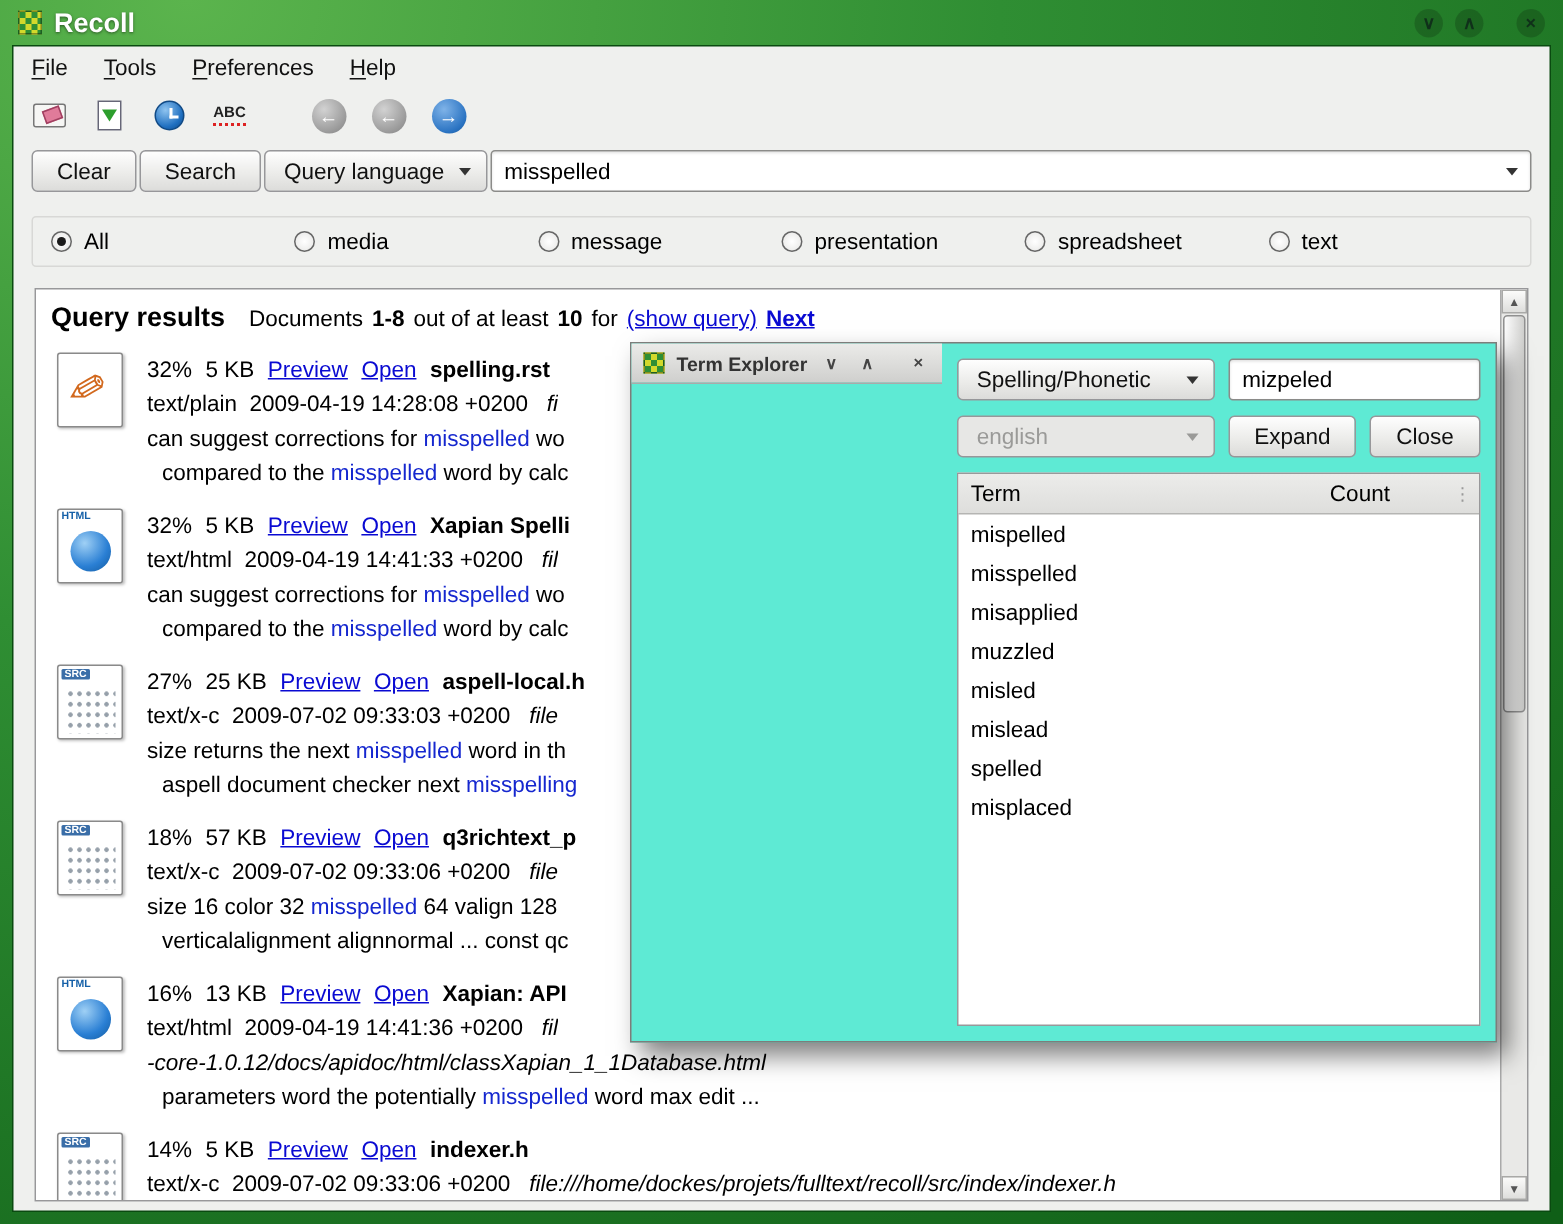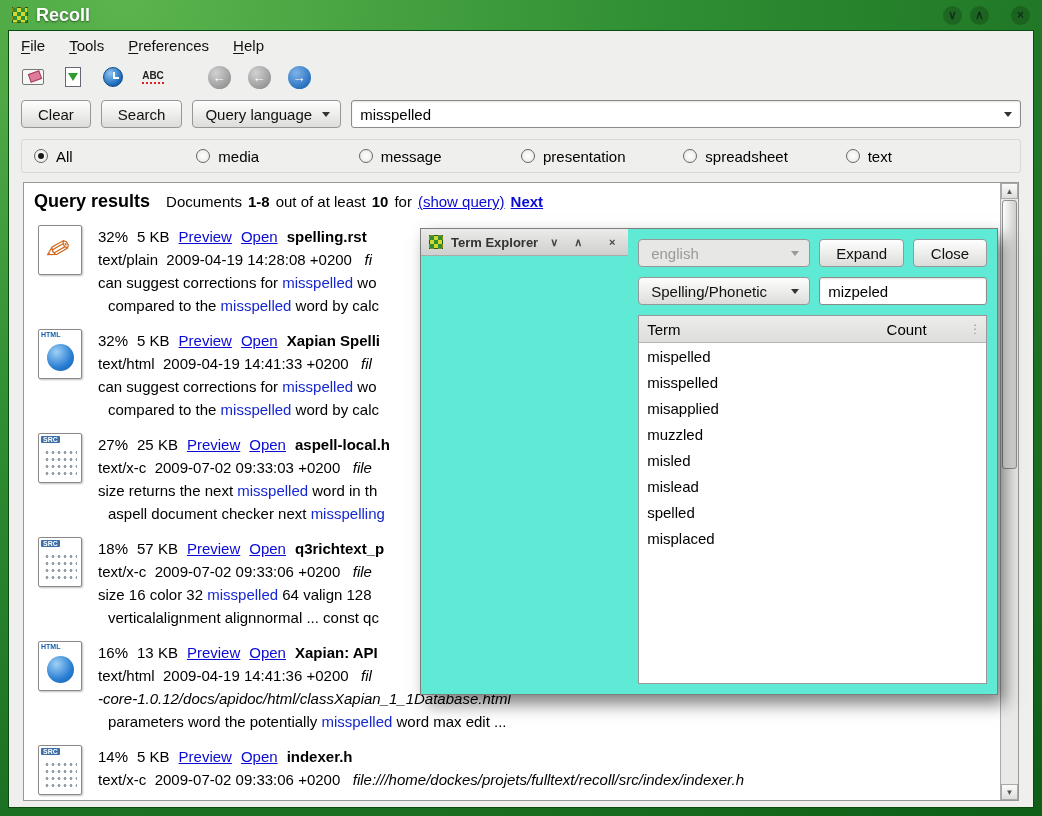--- a/index.html
+++ b/index.html
@@ -38,34 +38,34 @@
     background: radial-gradient(circle at 35% 30%, #8fc4f0, #1f6fc0 65%, #114a85); }
   .ic-clock::before { content:""; position:absolute; left:9px; top:9px; width:6px; height:2px; background:#fff; }
   .ic-clock::after  { content:""; position:absolute; left:9px; top:4px; width:2px; height:7px; background:#fff; }
   .ic-abc { font-size:10px; font-weight:bold; color:#222; line-height:12px; border-bottom:2px dotted #d22; }
   .navc { width:23px; height:23px; border-radius:50%; display:flex; align-items:center; justify-content:center;
     color:#fff; font-weight:bold; font-size:13px; }
   .navc.gray { background: radial-gradient(circle at 35% 30%, #d2d2d2, #9a9a9a 70%, #7e7e7e); }
   .navc.blue { background: radial-gradient(circle at 35% 30%, #7fb3e8, #2a73c2 70%, #175391); }
 
   
-  .searchrow { height:38px; display:flex; align-items:center; gap:10px; padding:0 12px; }
+  .searchrow { height:38px; display:flex; align-items:center; gap:2px; padding:0 12px; }
   .btn { font-family:"Liberation Sans", sans-serif; font-size:15px; color:#111; height:28px; padding:0 16px;
     background: linear-gradient(#fefefe, #ececea 55%, #dcdcda); border:1px solid #97979a; border-radius:4px; }
   .combo { display:flex; align-items:center; gap:10px; padding:0 10px 0 12px; }
   .arrow { width:0; height:0; border-left:4px solid transparent; border-right:4px solid transparent; border-top:5px solid #333; }
   .combo.disabled { color:#9a9a98; background:#e7e7e5; }
   .combo.disabled .arrow { border-top-color:#9a9a98; }
   .querycombo { flex:1; height:28px; background:#fff; border:1px solid #8b8b89; border-radius:3px;
     display:flex; align-items:center; padding:0 8px; font-size:15px;
     box-shadow: inset 0 1px 2px rgba(0,0,0,.12); }
   .querycombo .arrow { margin-left:auto; }
 
   
-  .filterrow { margin:6px 12px; height:34px; border:1px solid #d8d8d6; border-radius:3px;
+  .filterrow { margin:11px 12px; height:34px; border:1px solid #d8d8d6; border-radius:3px;
     display:flex; align-items:center; padding:0 12px; font-size:15px; }
   .fitem { width:166px; display:flex; align-items:center; gap:8px; }
   .radio { width:14px; height:14px; border:1px solid #666; border-radius:50%;
     background: radial-gradient(#ffffff, #e6e6e4); flex:none; }
   .radio.on::after { content:""; display:block; width:6px; height:6px; margin:3px; border-radius:50%; background:#1a1a1a; }
 
   
   .resultsouter { flex:1; margin:3px 14px 6px; border:1px solid #98989a; background:#fff; display:flex; overflow:hidden; }
   .results { flex:1; min-width:0; padding:6px 0 0 10px; overflow:hidden; font-size:15px; }
   .rheader { height:28px; display:flex; align-items:baseline; gap:16px; margin-bottom:8px; padding-top:2px;text-align:center; }
@@ -458,35 +458,35 @@
     <span class="checker sz14"></span>
     <span class="dtitle">Term Explorer</span>
     <span class="winbtns">
       <span class="dwbtn">∨</span>
       <span class="dwbtn">∧</span>
       <span class="dwbtn" style="margin-left:10px;">×</span>
     </span>
   </div>
   <div class="dbody">
     <div class="drow">
+      <div class="btn combo">
+        <span>Spelling/Phonetic</span>
+        <span class="arrow" style="margin-left:auto;"></span>
+      </div>
+      <div class="dinput">
+        <span>mizpeled</span>
+      </div>
+    </div>
+    <div class="drow">
       <div class="btn combo disabled">
         <span>english</span>
         <span class="arrow" style="margin-left:auto;"></span>
       </div>
       <button class="btn grow">Expand</button>
       <button class="btn grow">Close</button>
-    </div>
-    <div class="drow">
-      <div class="btn combo">
-        <span>Spelling/Phonetic</span>
-        <span class="arrow" style="margin-left:auto;"></span>
-      </div>
-      <div class="dinput">
-        <span>mizpeled</span>
-      </div>
     </div>
     <div class="ttable">
       <div class="thead">
         <span class="c1">Term</span>
         <span class="c2">Count</span>
         <span class="grip">⋮</span>
       </div>
       <div class="tbody" id="terms-body">
           <div class="trow">
             <span class="c1">mispelled</span>

